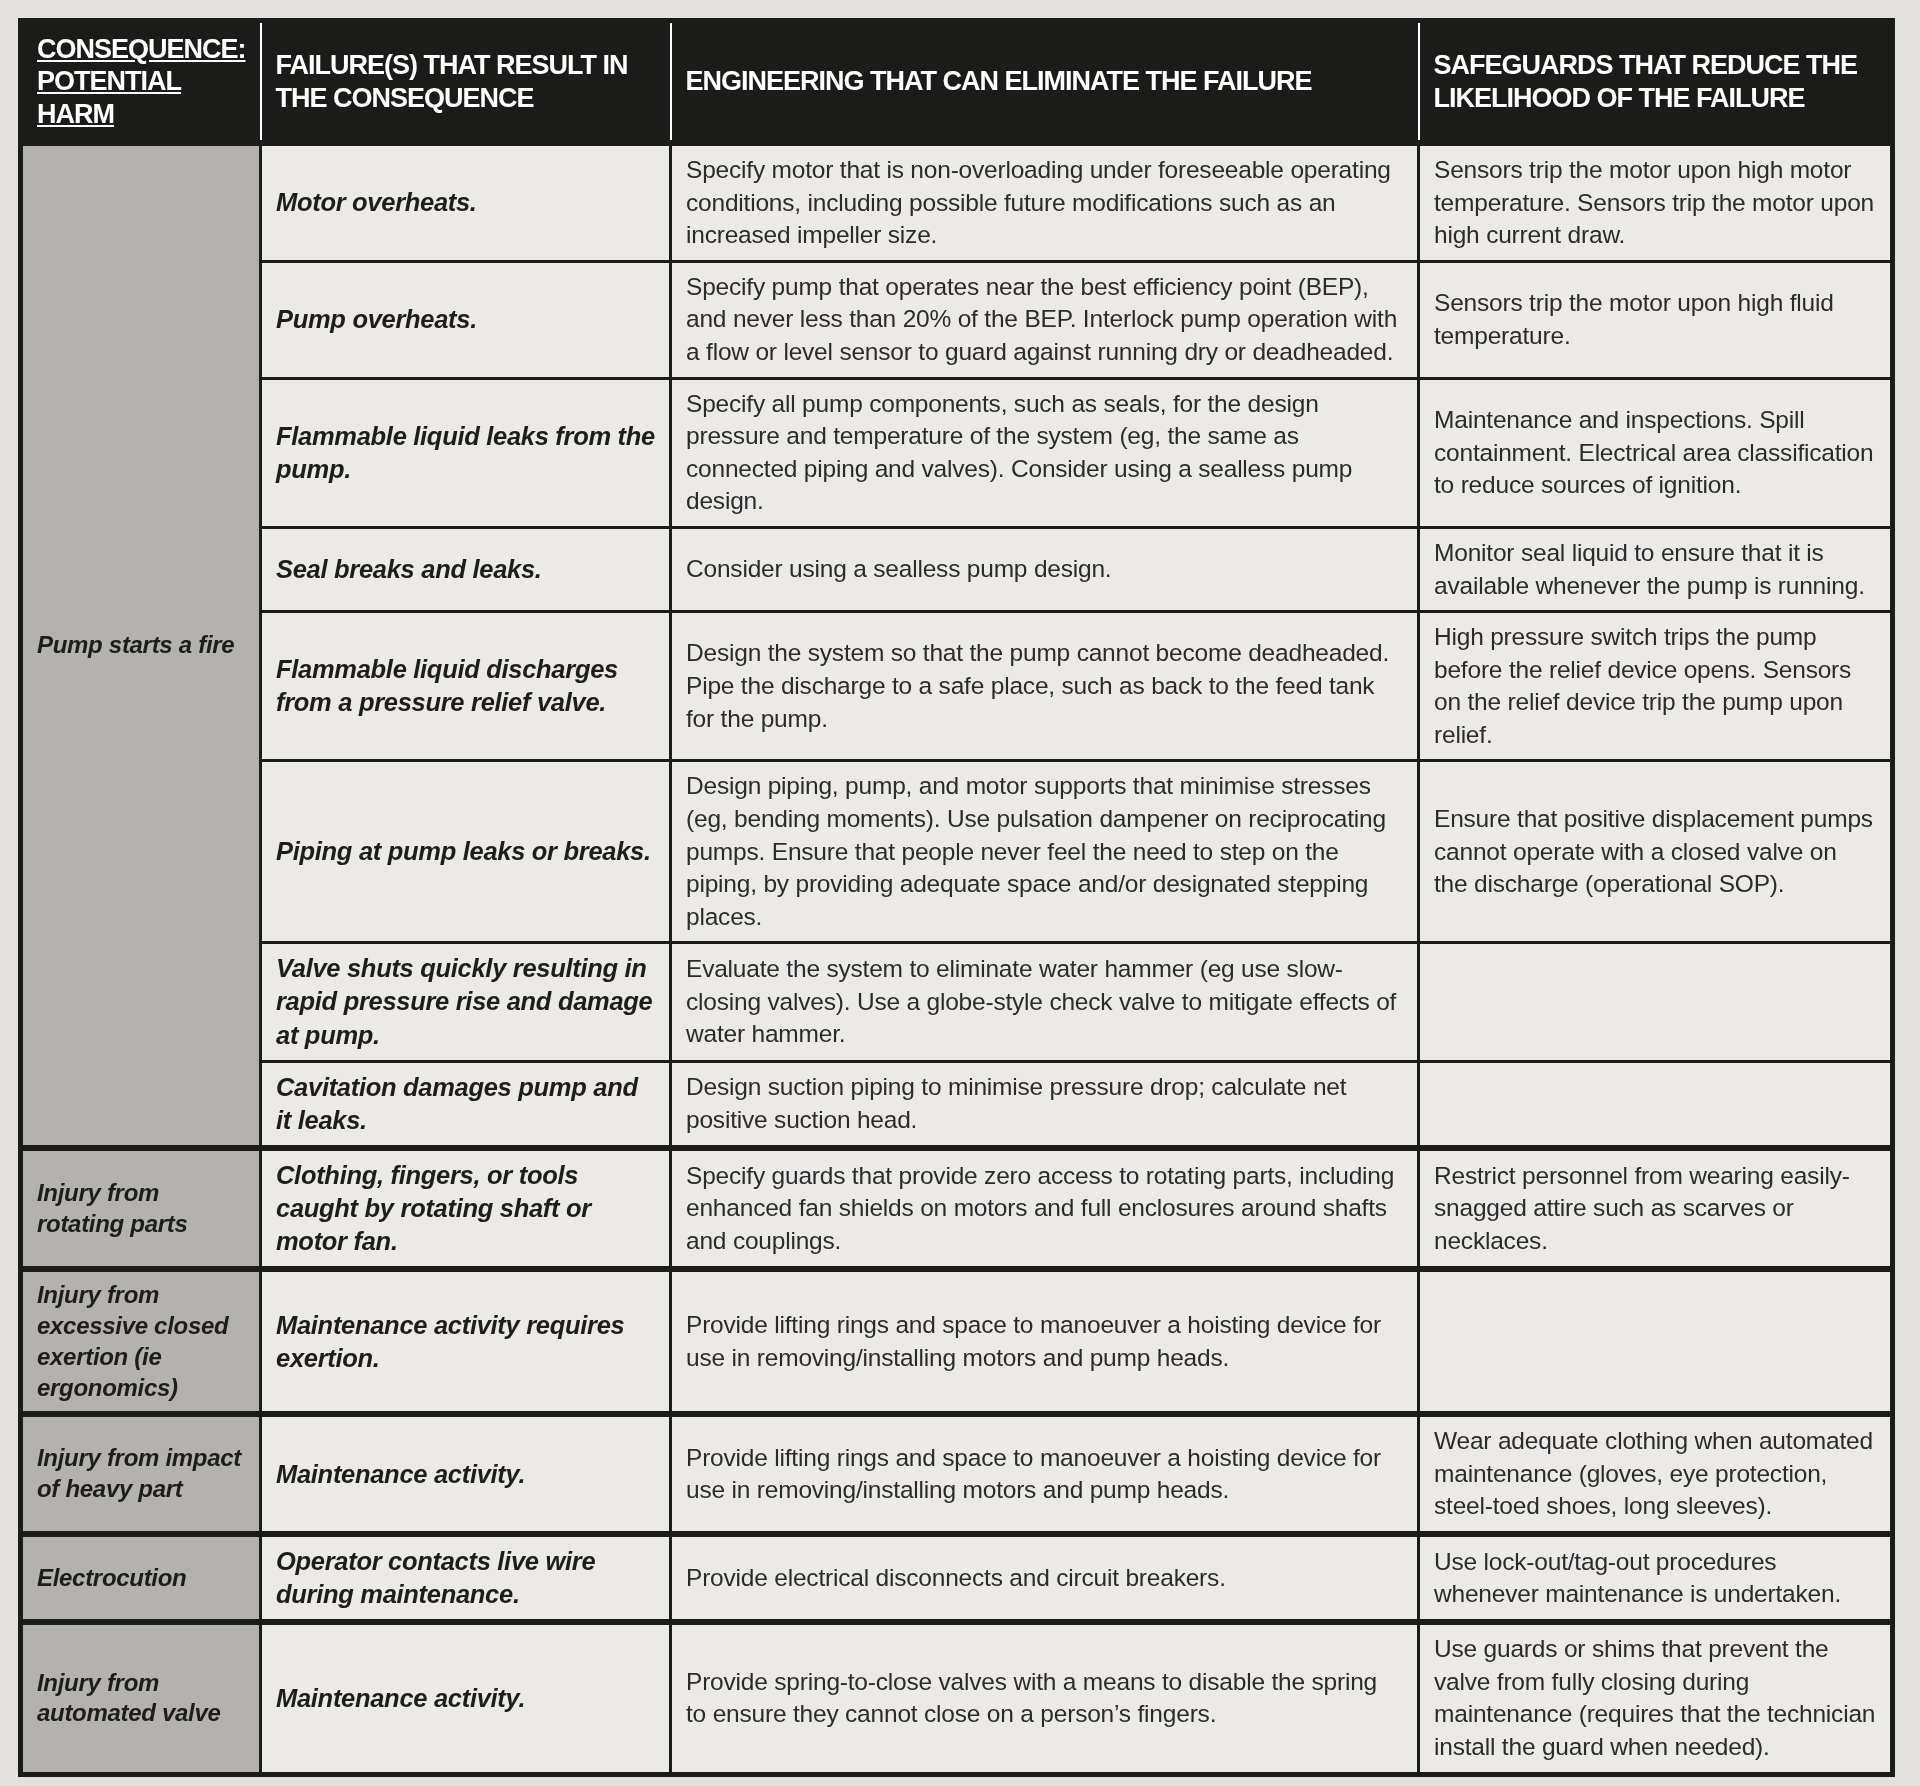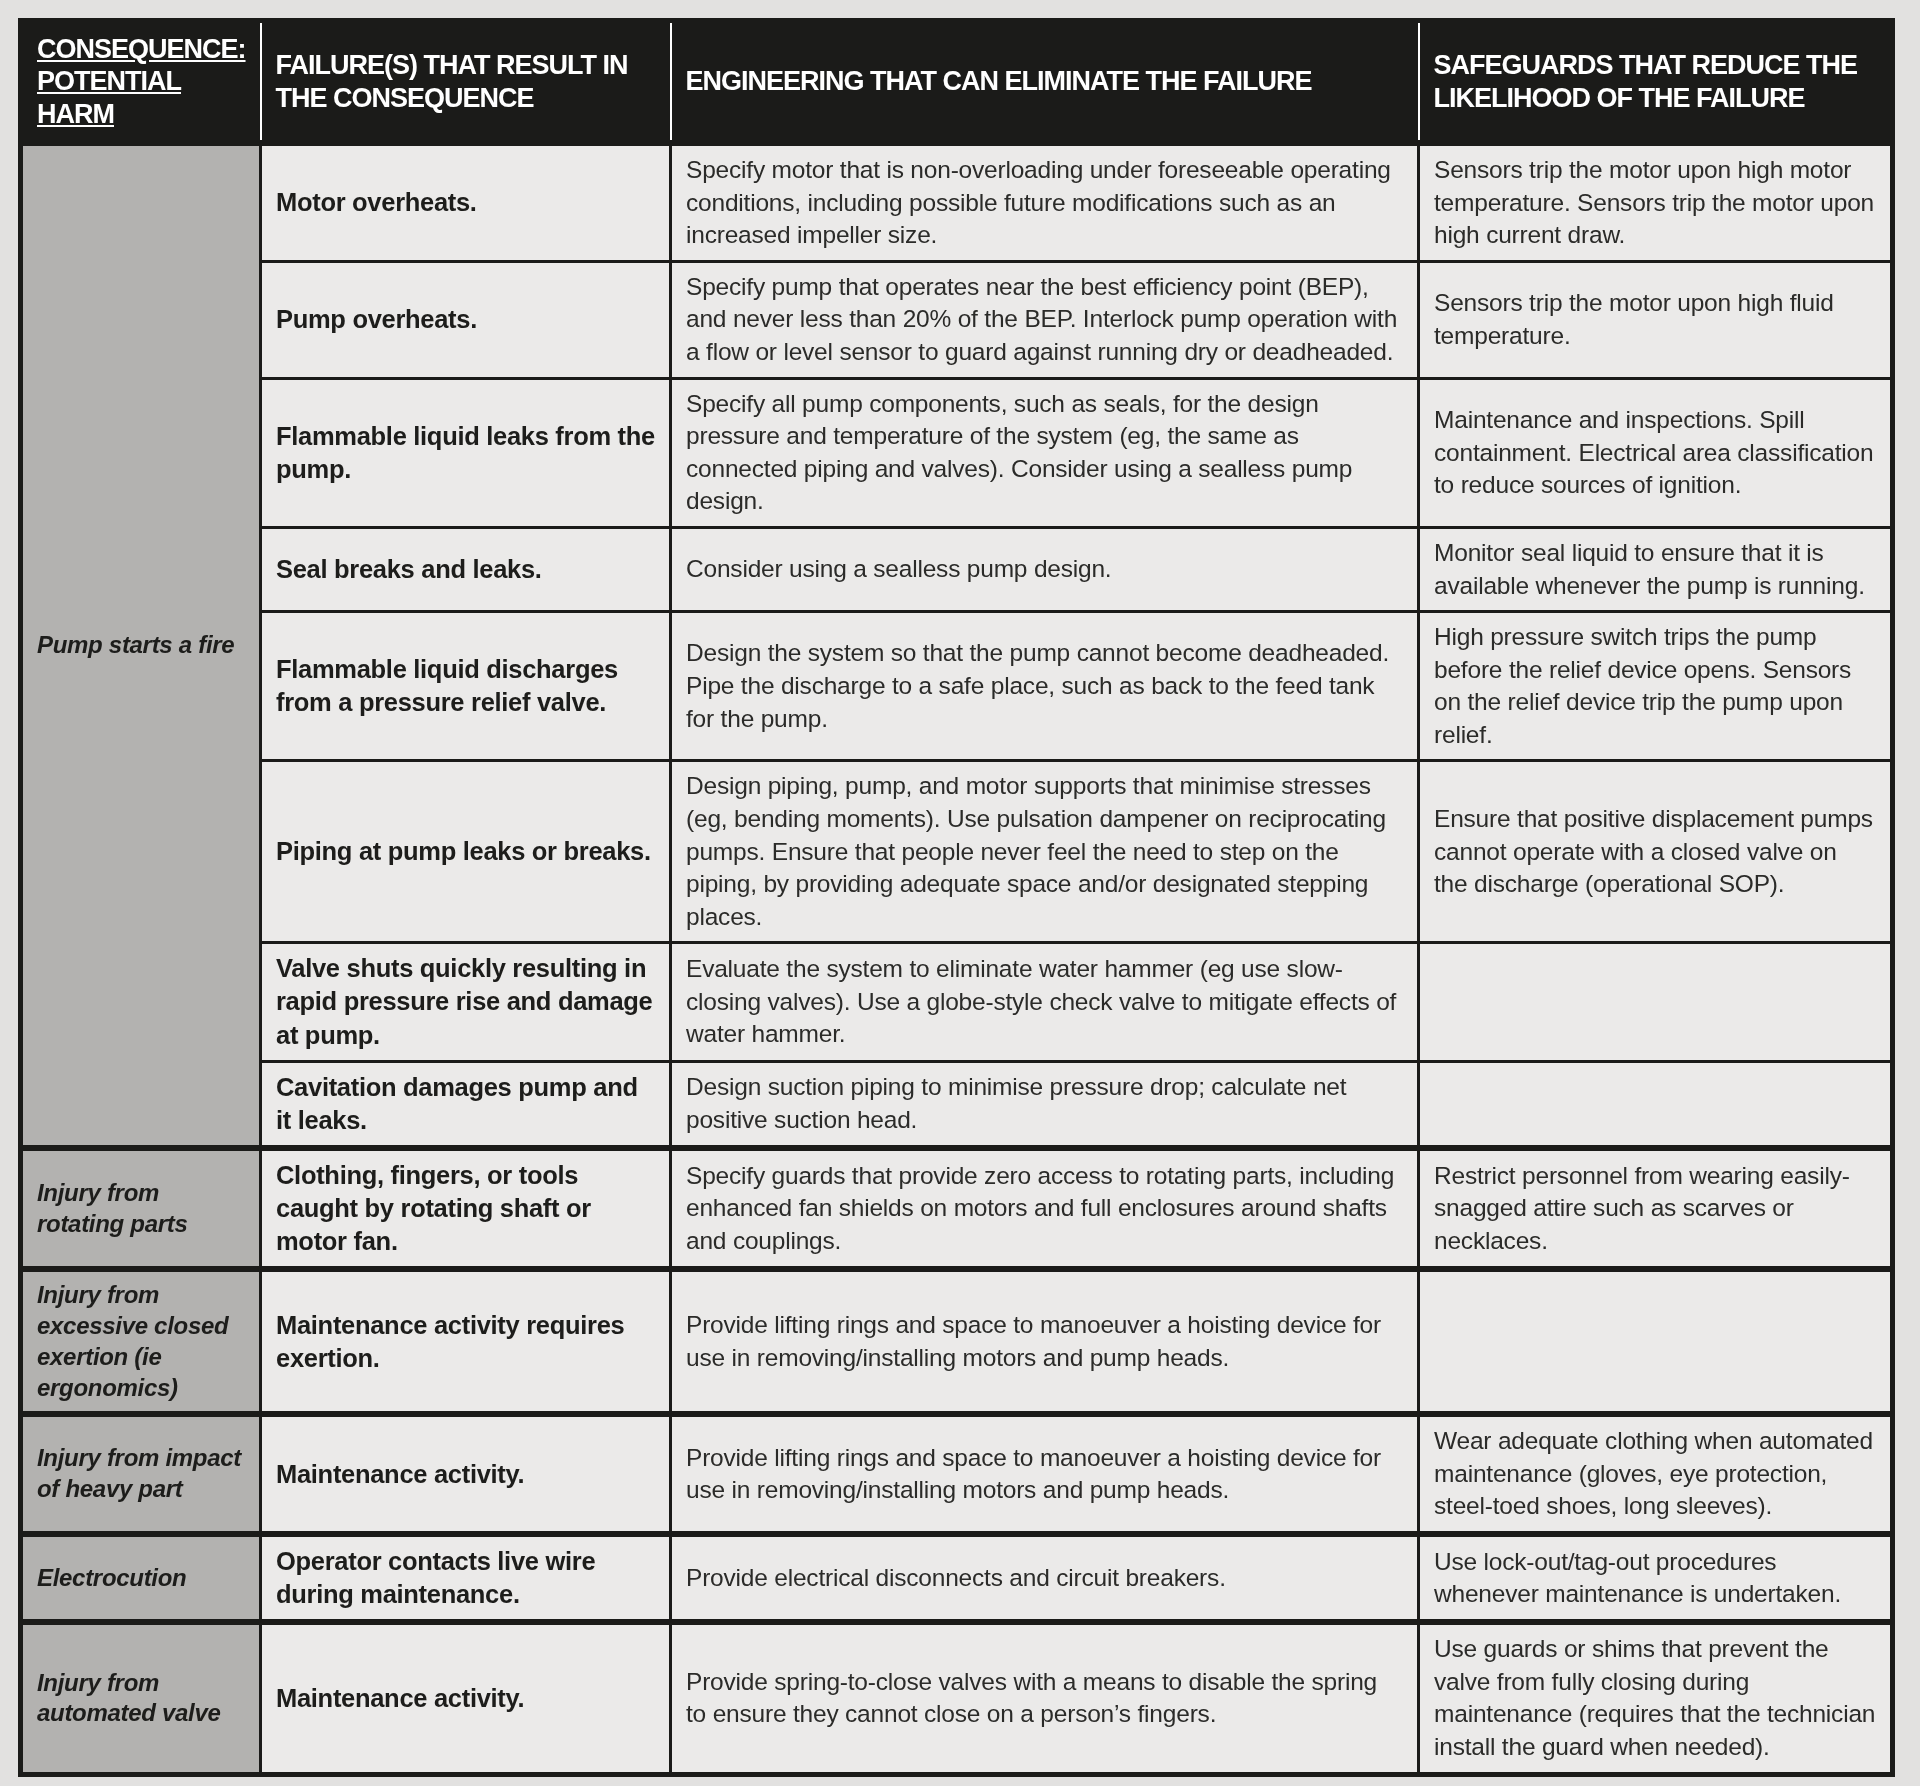--- a/index.html
+++ b/index.html
@@ -53,20 +53,21 @@
     font-weight: 700;
     font-style: italic;
     font-size: 24px;
     line-height: 1.28;
     letter-spacing: -0.3px;
   }
   td.failure {
     background: var(--cell_bg, #ebeae9);
     color: var(--emphasis_text, #1d1d1b);
     font-weight: 700;
+    font-style: italic;
     font-size: 25.5px;
     line-height: 1.3;
     letter-spacing: -0.3px;
   }
   td.engineering, td.safeguard {
     background: var(--cell_bg, #ebeae9);
     color: var(--body_text, #2b2b29);
     font-size: 24.5px;
     line-height: 1.33;
     letter-spacing: -0.2px;

